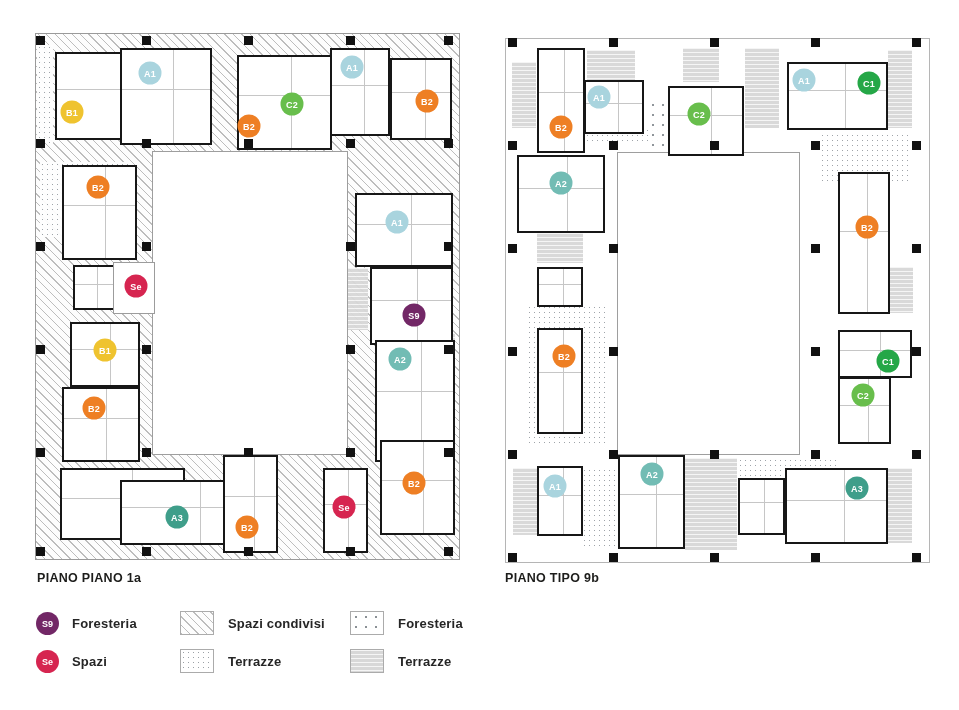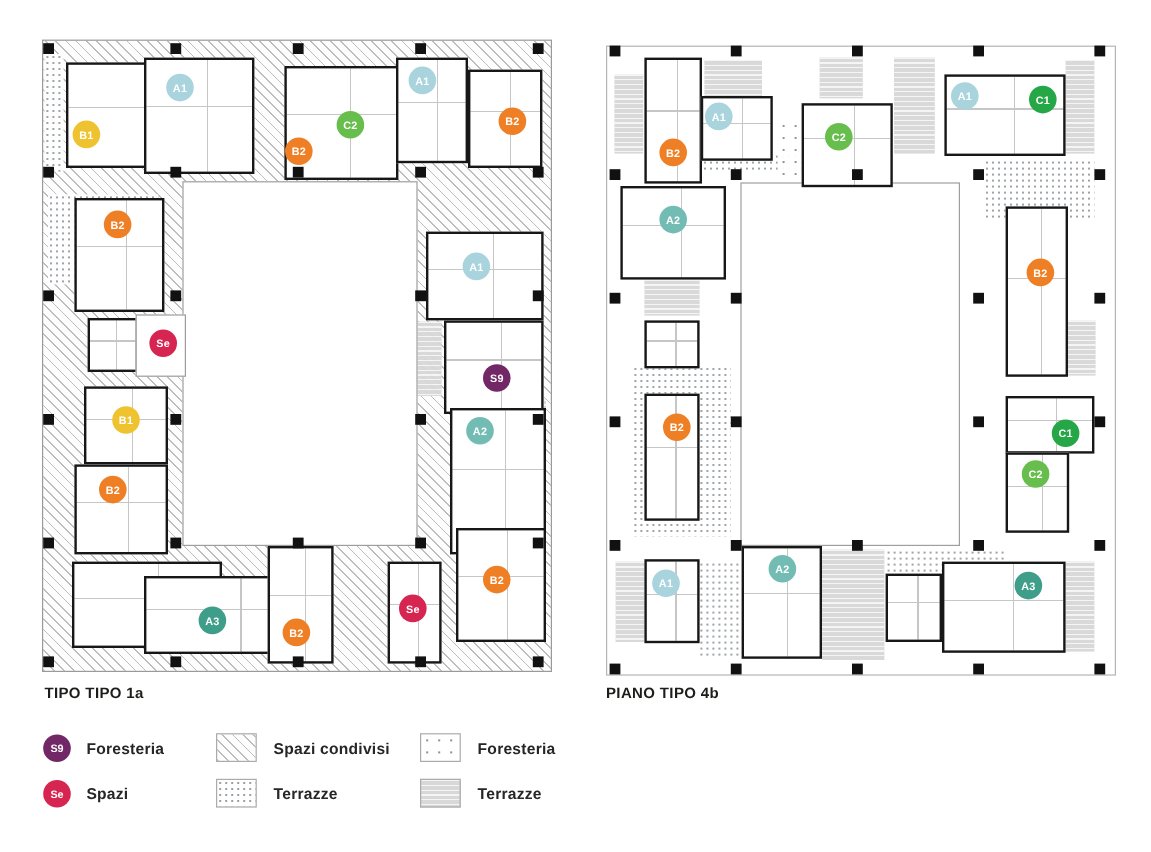--- a/index.html
+++ b/index.html
@@ -198,22 +198,22 @@
       <div class="unit-badge" style="left: 561px; top: 183px; background: rgb(114, 188, 180);">A2</div>
       <div class="unit-badge" style="left: 867px; top: 227px; background: rgb(238, 127, 36);">B2</div>
       <div class="unit-badge" style="left: 564px; top: 356px; background: rgb(238, 127, 36);">B2</div>
       <div class="unit-badge" style="left: 888px; top: 361px; background: rgb(37, 167, 71);">C1</div>
       <div class="unit-badge" style="left: 863px; top: 395px; background: rgb(104, 190, 76);">C2</div>
       <div class="unit-badge" style="left: 555px; top: 486px; background: rgb(169, 212, 222);">A1</div>
       <div class="unit-badge" style="left: 652px; top: 474px; background: rgb(114, 188, 180);">A2</div>
       <div class="unit-badge" style="left: 857px; top: 488px; background: rgb(63, 158, 138);">A3</div>
     </div>
 
-  <div class="plan-title" style="left:37px;top:571px;">TIPO TIPO 1a</div>
-  <div class="plan-title" style="left:505px;top:571px;">PIANO TIPO 4b</div>
+  <div class="plan-title" style="left:37px;top:571px;">PIANO PIANO 1a</div>
+  <div class="plan-title" style="left:505px;top:571px;">PIANO TIPO 9b</div>
 
   <div>
     <div class="abs lg-badge" style="left: 36px; top: 612px; background: rgb(114, 39, 102);">S9</div>
     <div class="abs lg-text" style="left:72px;top:616px;">Foresteria</div>
 
     <div class="abs lg-badge" style="left: 36px; top: 650px; background: rgb(214, 37, 80);">Se</div>
     <div class="abs lg-text" style="left:72px;top:654px;">Spazi</div>
 
     <div class="abs lg-swatch hatch" style="left:180px;top:611px;"></div>
     <div class="abs lg-text" style="left:228px;top:616px;">Spazi condivisi</div>

